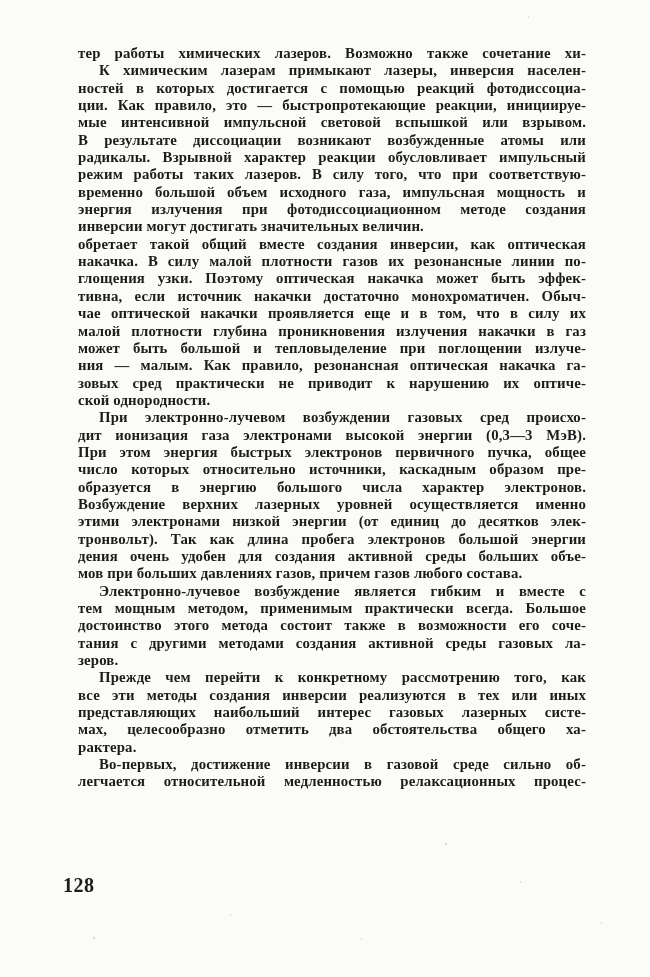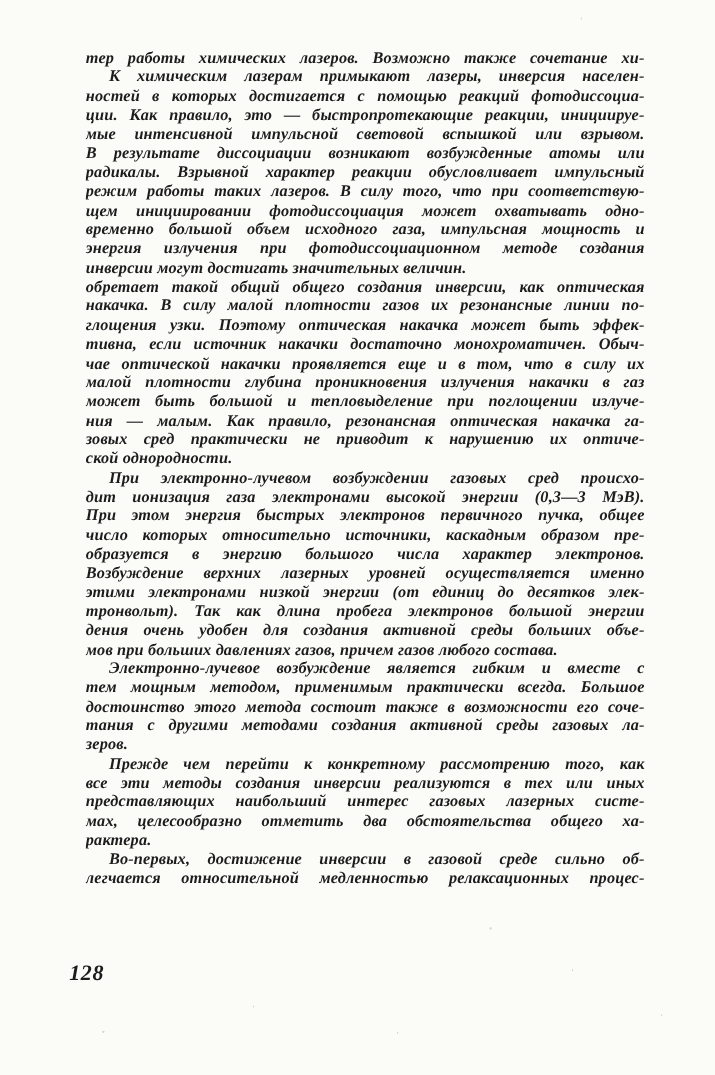--- a/index.html
+++ b/index.html
@@ -13,21 +13,20 @@
     font-family: "Liberation Serif", "DejaVu Serif", serif;
     overflow: hidden;
     position: relative;
   }
   .page {
     position: absolute;
     left: 0; top: 0;
     width: 650px;
     height: 977px;
     background: #fbfbf8;
-    font-style: italic;
   }
   .text-block {
     position: absolute;
     left: 78px;
     top: 45px;
     width: 508px;
     color: #1c1c1c;
     font-size: 14.8px;
     font-weight: 700;
     letter-spacing: 0.15px;
@@ -78,25 +77,24 @@
 <div class="page">
   <div class="text-block" id="text-block" style="color: rgb(28, 28, 28);">
       <div class="line">тер работы химических лазеров. Возможно также сочетание хи-</div>
       <div class="line indent">К химическим лазерам примыкают лазеры, инверсия населен-</div>
       <div class="line">ностей в которых достигается с помощью реакций фотодиссоциа-</div>
       <div class="line">ции. Как правило, это — быстропротекающие реакции, инициируе-</div>
       <div class="line">мые интенсивной импульсной световой вспышкой или взрывом.</div>
       <div class="line">В результате диссоциации возникают возбужденные атомы или</div>
       <div class="line">радикалы. Взрывной характер реакции обусловливает импульсный</div>
       <div class="line">режим работы таких лазеров. В силу того, что при соответствую-</div>
-      <div class="line">щем инициировании фотодиссоциация может охватывать одно-</div>
       <div class="line">временно большой объем исходного газа, импульсная мощность и</div>
       <div class="line">энергия излучения при фотодиссоциационном методе создания</div>
       <div class="line end">инверсии могут достигать значительных величин.</div>
-      <div class="line">обретает такой общий общего создания инверсии, как оптическая</div>
+      <div class="line">обретает такой общий вместе создания инверсии, как оптическая</div>
       <div class="line">накачка. В силу малой плотности газов их резонансные линии по-</div>
       <div class="line">глощения узки. Поэтому оптическая накачка может быть эффек-</div>
       <div class="line">тивна, если источник накачки достаточно монохроматичен. Обыч-</div>
       <div class="line">чае оптической накачки проявляется еще и в том, что в силу их</div>
       <div class="line">малой плотности глубина проникновения излучения накачки в газ</div>
       <div class="line">может быть большой и тепловыделение при поглощении излуче-</div>
       <div class="line">ния — малым. Как правило, резонансная оптическая накачка га-</div>
       <div class="line">зовых сред практически не приводит к нарушению их оптиче-</div>
       <div class="line end">ской однородности.</div>
       <div class="line indent">При электронно-лучевом возбуждении газовых сред происхо-</div>

